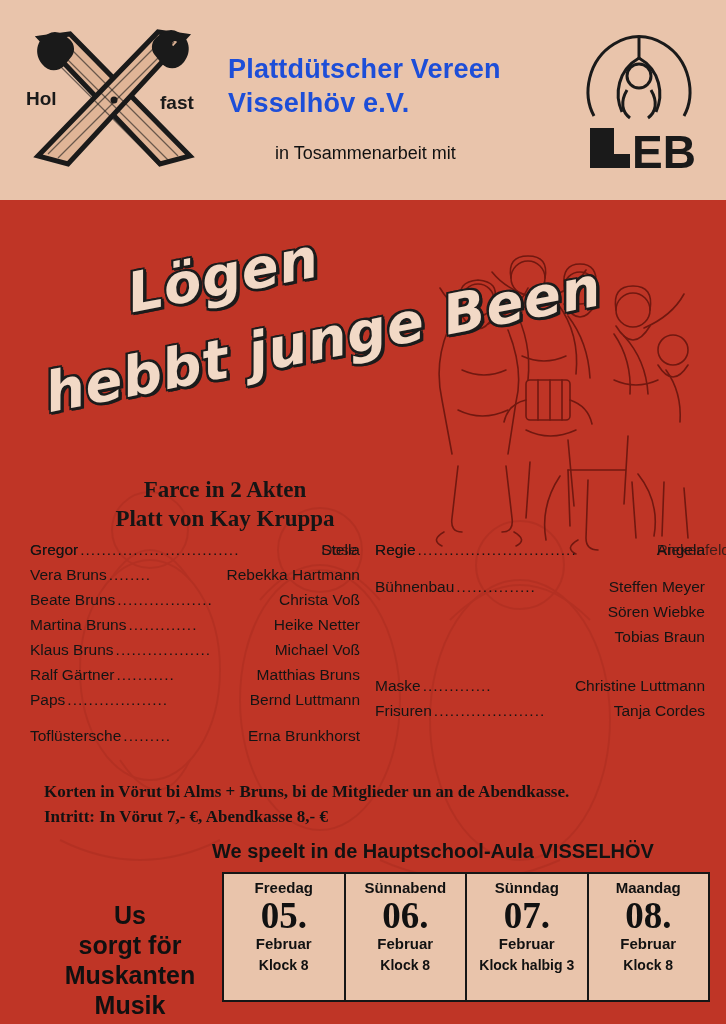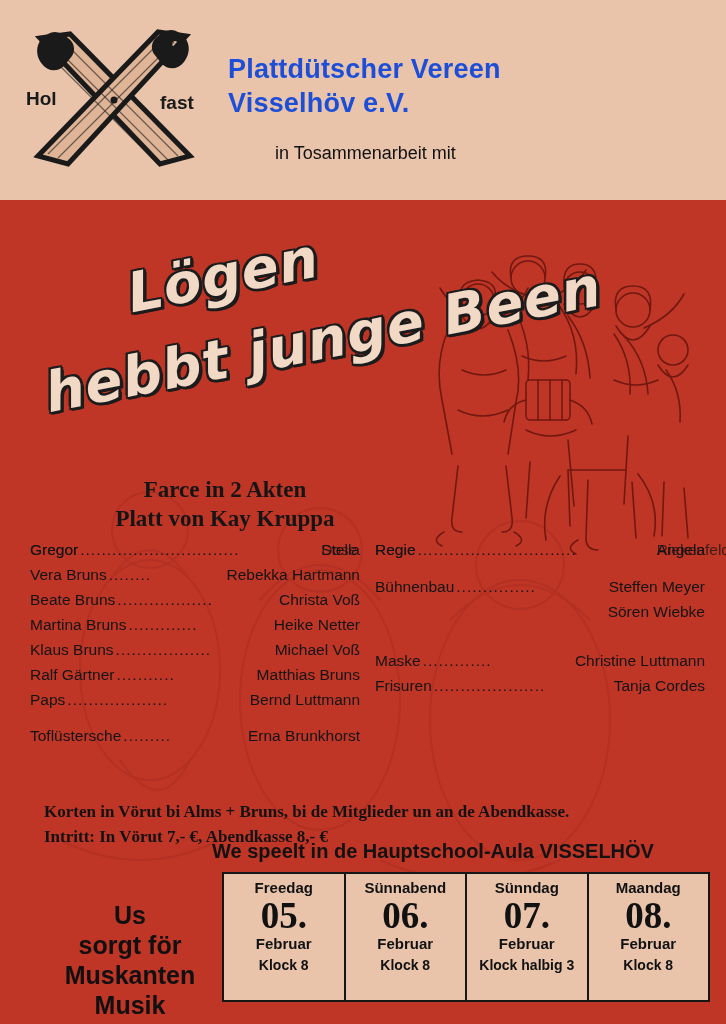--- a/index.html
+++ b/index.html
@@ -171,21 +171,21 @@
   }
   .ghost {
     position: absolute;
     left: 0; top: 0;
     opacity: .75;
   }
 
   
   .ticket-info {
     position: absolute;
-    left: 44px; top: 600px;
+    left: 44px; top: 580px;
     width: 650px;
     font-family: "Liberation Serif", serif;
     font-weight: bold;
     font-size: 17px;
     color: #121212;
     line-height: 1.45;
   }
   .venue {
     position: absolute;
     left: 0; top: 640px;
@@ -281,20 +281,35 @@
     </div>
     <span class="hol-label">Hol</span>
     <span class="fast-label">fast</span>
 
     <div class="club-name">
       <div>Plattdütscher Vereen</div>
       <div>Visselhöv e.V.</div>
     </div>
     <div class="coop-line">in Tosammenarbeit mit</div>
 
+    <div class="leb-logo">
+      <svg viewBox="0 0 130 150" width="130" height="150" aria-hidden="true">
+        <g fill="none" stroke="#1a1a1a" stroke-width="3">
+          <path d="M20 92 C8 70 14 36 40 20 C56 10 74 10 90 20 C116 36 122 70 110 92"></path>
+          <path d="M48 88 C40 70 44 46 65 34 C86 46 90 70 82 88"></path>
+          <path d="M65 34 L65 12"></path>
+          <circle cx="65" cy="52" r="12"></circle>
+          <path d="M53 66 C46 78 48 88 56 94 M77 66 C84 78 82 88 74 94"></path>
+        </g>
+        <g fill="#1a1a1a">
+          <path d="M16 104 L40 104 L40 130 L56 130 L56 144 L16 144 Z"></path>
+          <text x="58" y="144" font-family="Liberation Sans, sans-serif" font-size="46" font-weight="bold" fill="#1a1a1a">EB</text>
+        </g>
+      </svg>
+    </div>
   </div>
 
   <div class="body-red">
 
     <svg class="bg-figures" viewBox="0 0 726 824" aria-hidden="true">
       <g fill="none" stroke="#8e2218" stroke-width="2">
         <ellipse cx="150" cy="470" rx="70" ry="110"></ellipse>
         <path d="M110 380 q40 -60 80 0 M120 560 q40 60 70 0"></path>
         <ellipse cx="320" cy="500" rx="80" ry="130"></ellipse>
         <path d="M260 400 q60 -70 120 0"></path>
@@ -426,20 +441,23 @@
       </div>
       <div class="row spacer"></div>
       <div class="row">
         <span class="who">Bühnenbau</span>
         <span class="dots">...............</span>
         <span class="name">Steffen Meyer</span>
       </div>
       <div class="row right-only">
         <span class="name">Sören Wiebke</span>
       </div>
+      <div class="row right-only">
+        <span class="name">Tobias Braun</span>
+      </div>
       <div class="row spacer"></div>
       <div class="row spacer"></div>
       <div class="row">
         <span class="who">Maske</span>
         <span class="dots">.............</span>
         <span class="name">Christine Luttmann</span>
       </div>
       <div class="row">
         <span class="who">Frisuren</span>
         <span class="dots">.....................</span>

